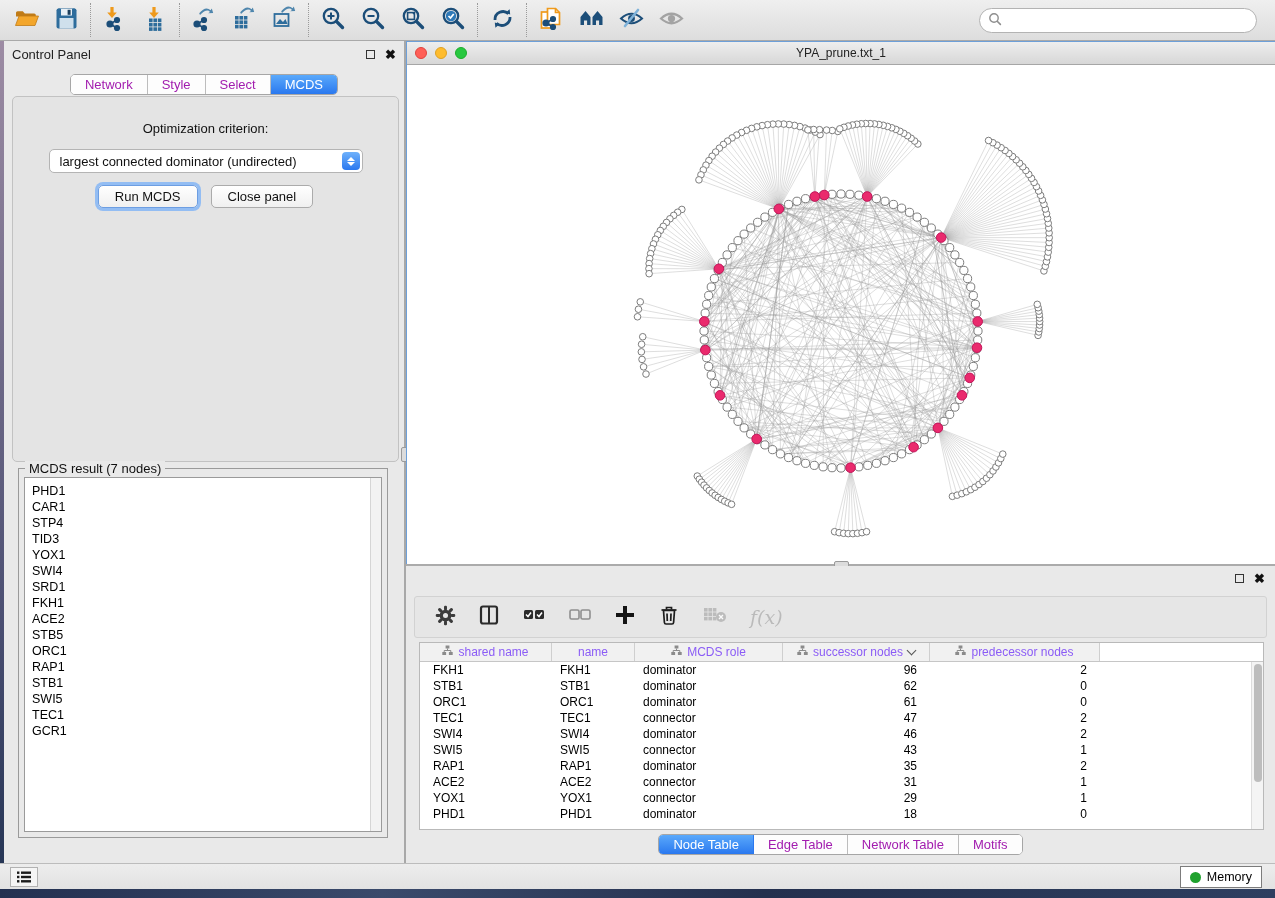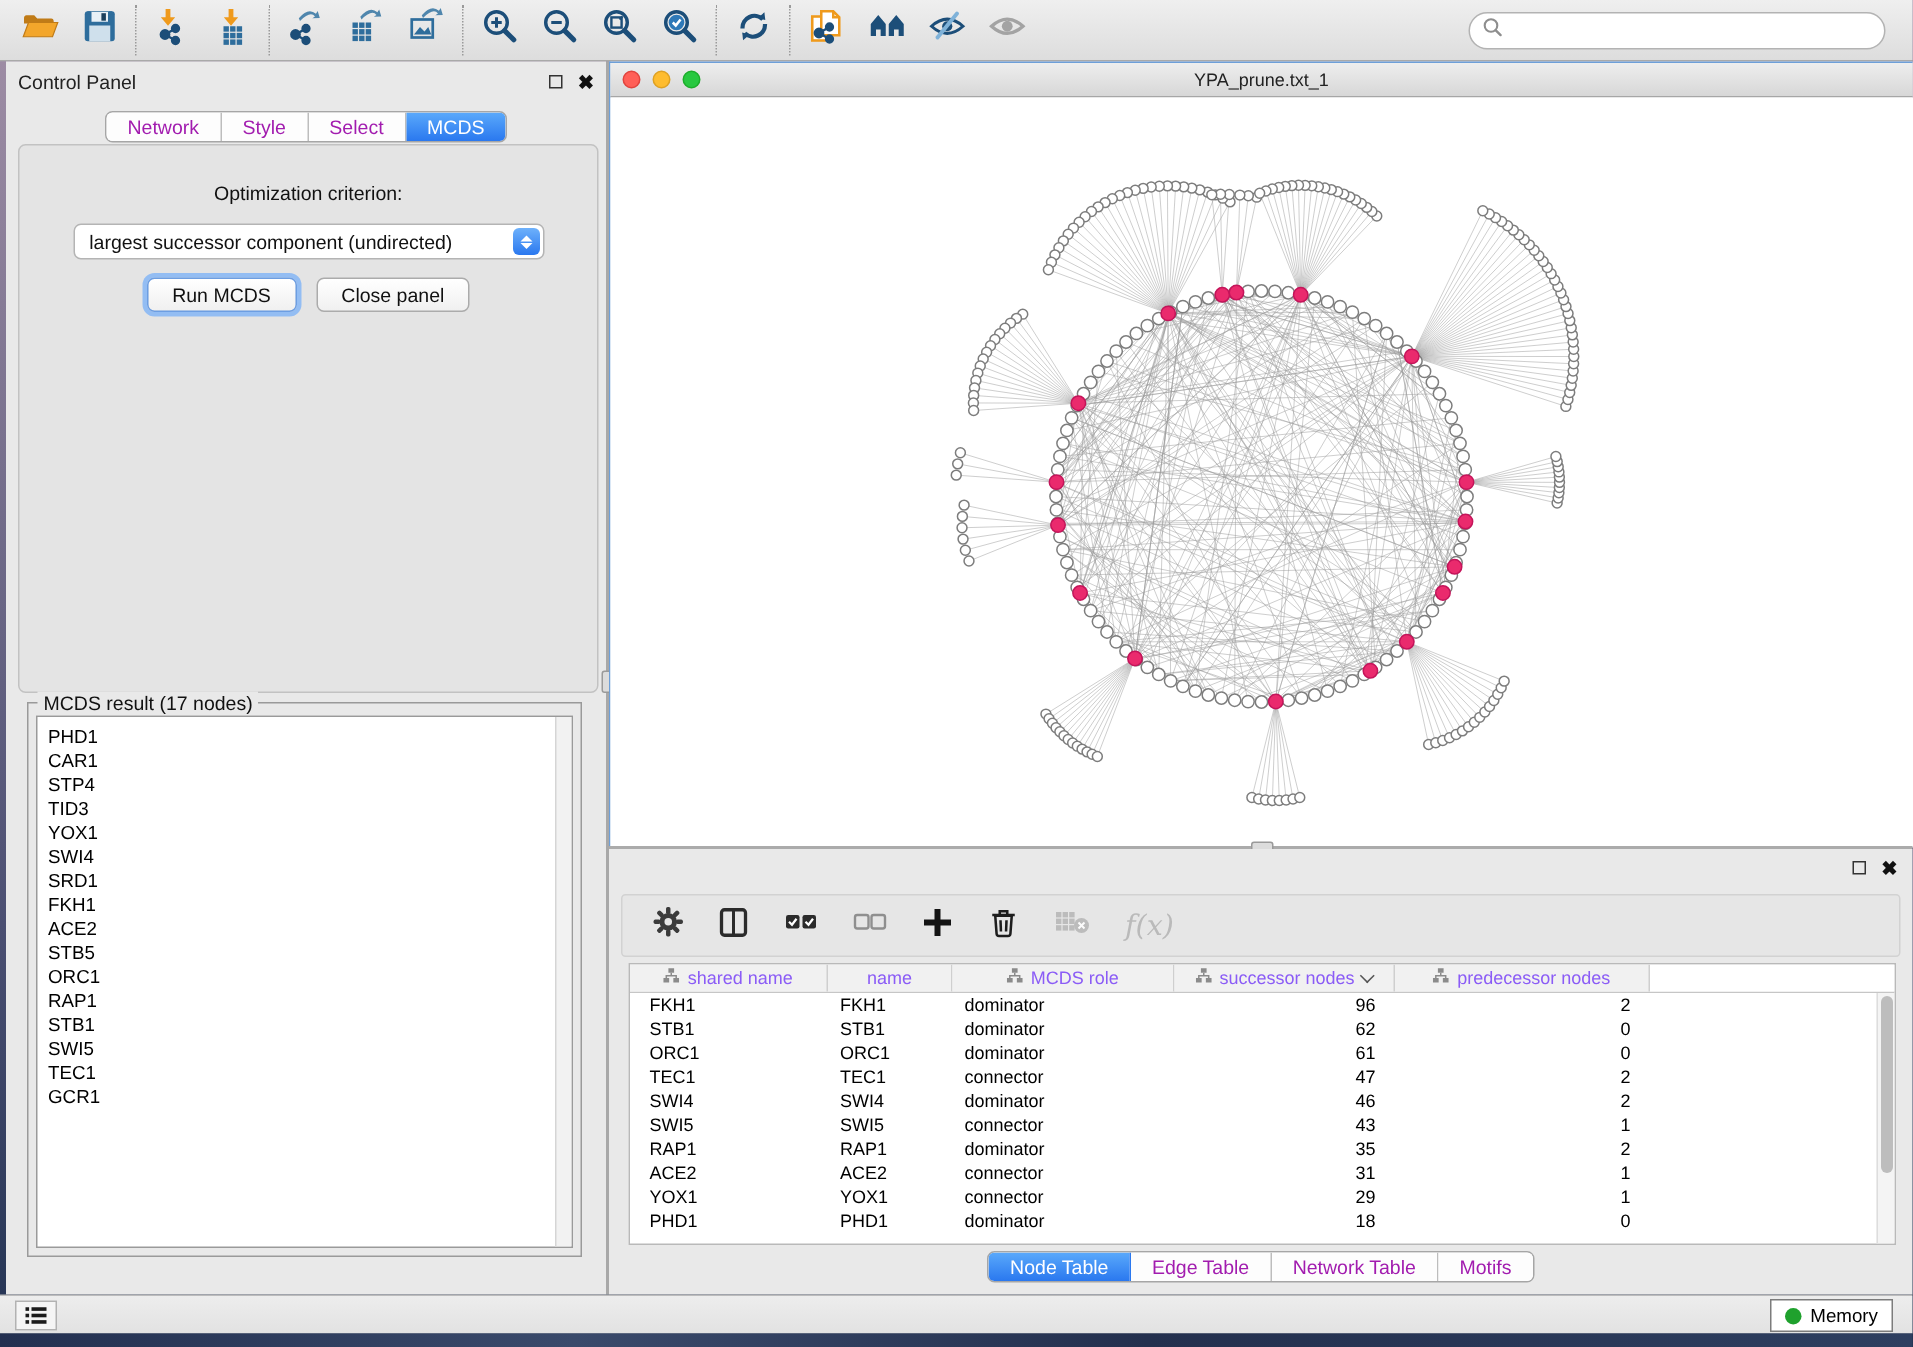--- a/index.html
+++ b/index.html
@@ -326,34 +326,34 @@
           <div class="tab">Network</div>
           <div class="tab">Style</div>
           <div class="tab">Select</div>
           <div class="tab active">MCDS</div>
         </div>
       </div>
 
     <div class="tab-content">
       <div class="opt-label">Optimization criterion:</div>
       <div class="dropdown">
-        <span>largest successor component (undirected)</span>
+        <span>largest connected dominator (undirected)</span>
         <span class="dd-stepper">
             <i class="dd-up"></i>
             <i class="dd-down"></i>
           </span>
       </div>
       <div class="btn-row">
         <button class="push-btn focused">Run MCDS</button>
         <button class="push-btn">Close panel</button>
       </div>
     </div>
 
     <div class="mcds-group">
-      <span class="mcds-group-title">MCDS result (17 nodes)</span>
+      <span class="mcds-group-title">MCDS result (7 nodes)</span>
       <div class="mcds-list">
         <div class="items" id="mcds-items">
             <div class="mcds-item">PHD1</div>
             <div class="mcds-item">CAR1</div>
             <div class="mcds-item">STP4</div>
             <div class="mcds-item">TID3</div>
             <div class="mcds-item">YOX1</div>
             <div class="mcds-item">SWI4</div>
             <div class="mcds-item">SRD1</div>
             <div class="mcds-item">FKH1</div>

